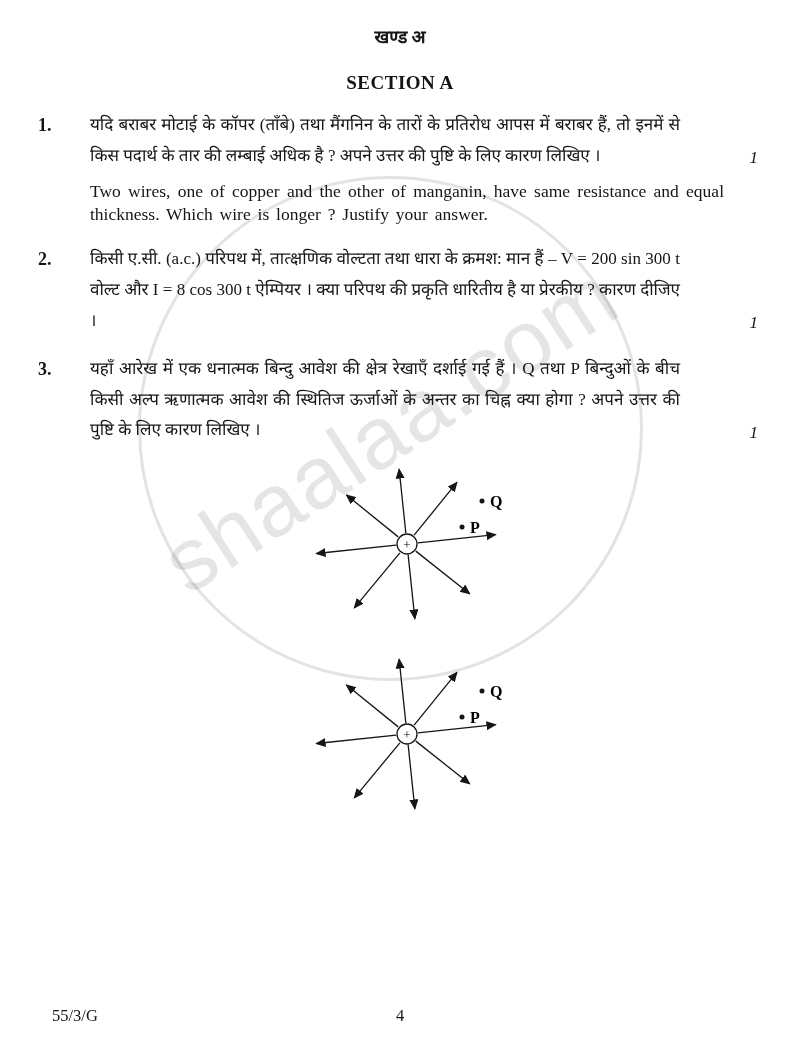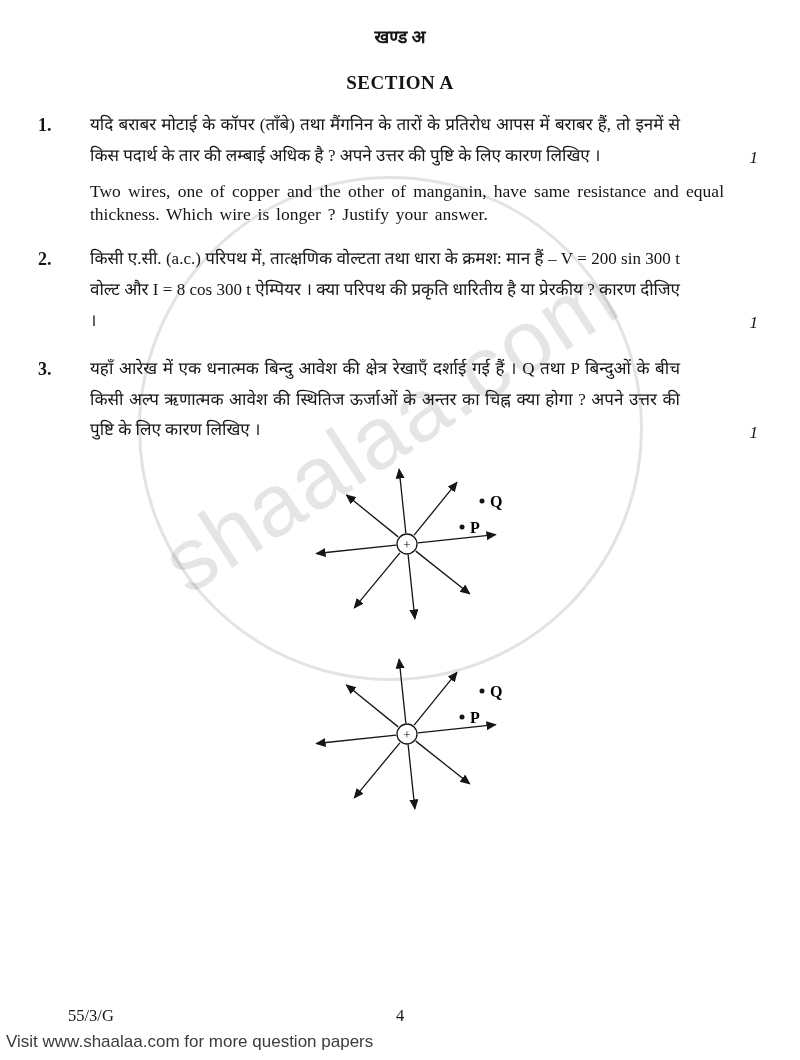--- a/index.html
+++ b/index.html
@@ -63,21 +63,21 @@
     padding-right:34px;
   }
 
   .figure { text-align:center; margin:10px 0 6px; padding-right:34px; }
   .field-figure text { font-family:"Liberation Serif","DejaVu Serif",serif; }
 
   .footer-line {
     position:absolute; left:0; right:0; bottom:34px;
     z-index:2; font-size:16.5px;
   }
-  .paper-code { position:absolute; left:68px; bottom:0; }
+  .paper-code { position:absolute; left:52px; bottom:0; }
   .page-number { position:absolute; left:0; right:0; bottom:0; text-align:center; }
 
   .site-banner {
     position:absolute; left:6px; bottom:8px; z-index:2;
     font-family:"Liberation Sans","DejaVu Sans",sans-serif;
     font-size:17px; color:#3c3c3c;
   }
 </style>
 </head>
 <body>
@@ -183,15 +183,14 @@
       </div>
 
     </div>
   </div>
 
   <div class="footer-line">
     <span class="paper-code">55/3/G</span>
     <span class="page-number">4</span>
   </div>
 
-  <div class="site-banner">Visit www.shaalaa.com for more question papers</div>
 
 </div>
 
 </body></html>

